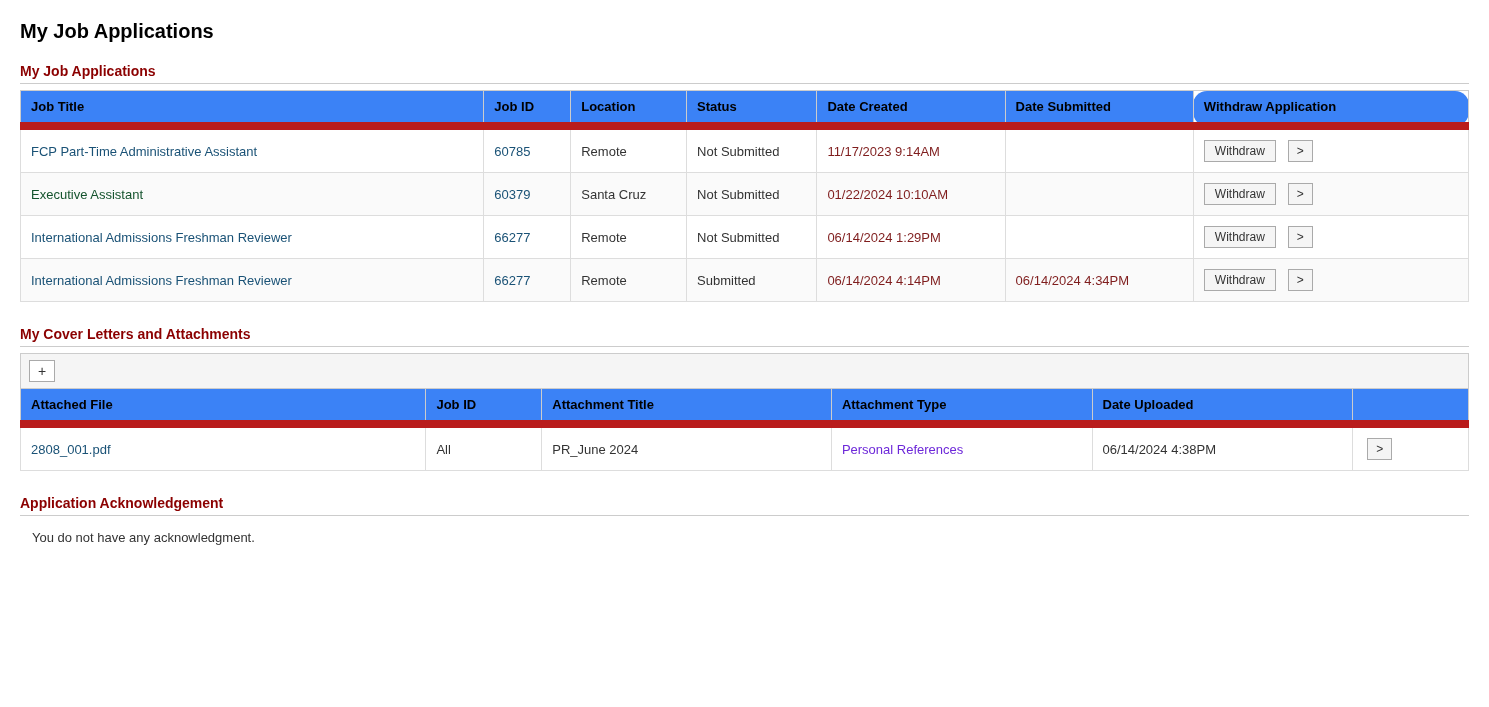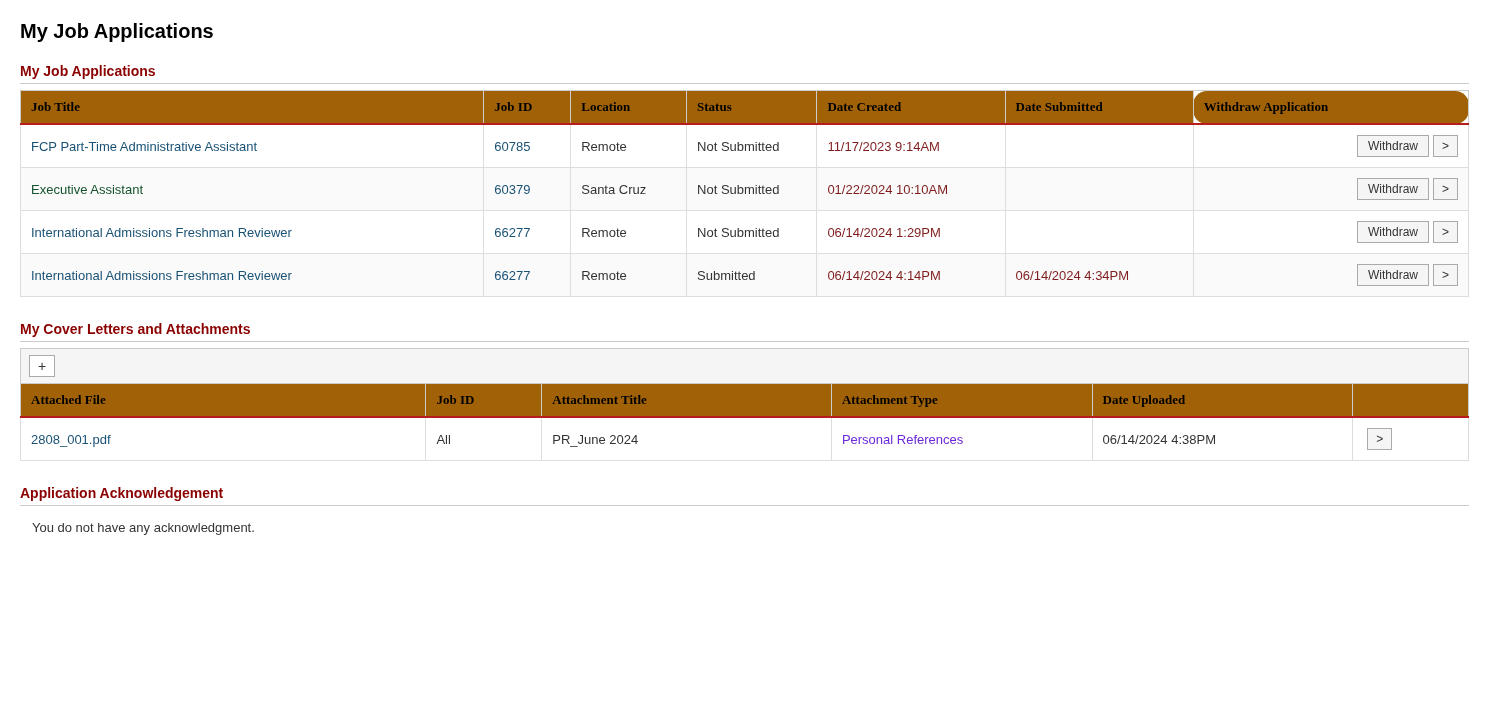--- a/index.html
+++ b/index.html
@@ -48,23 +48,22 @@
     }
 
     
     .data-table {
       width: 100%;
       border-collapse: collapse;
       border: 1px solid #ccc;
     }
 
     .data-table thead tr {
-      background: #a16207;
-      border-bottom: 2px solid #b91c1c;
-      font-family: Liberation Serif, serif;
+      background: #3b82f6;
+      border-bottom: 8px solid #b91c1c;
     }
 
     .data-table th {
       text-align: left;
       padding: 8px 10px;
       font-weight: bold;
       font-size: 13px;
       color: #000;
       border: 1px solid #ccc;
     }
@@ -111,22 +110,21 @@
       padding: 3px 8px;
       cursor: pointer;
       font-size: 12px;
       color: #333;
       margin-left: 4px;
     }
 
     .action-cell {
       display: flex;
       align-items: center;
-      justify-content: flex-end;
-      gap: 0;
+      gap: 8px;
     }
 
     
     .attachments-toolbar {
       border: 1px solid #ccc;
       border-bottom: none;
       padding: 6px 8px;
       background: #f5f5f5;
       display: flex;
       align-items: center;

